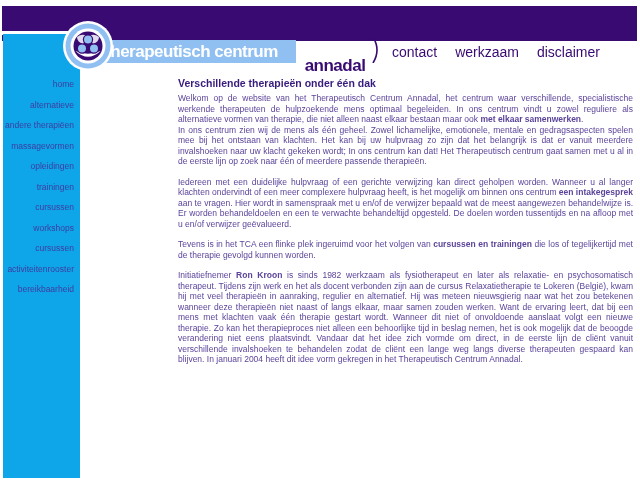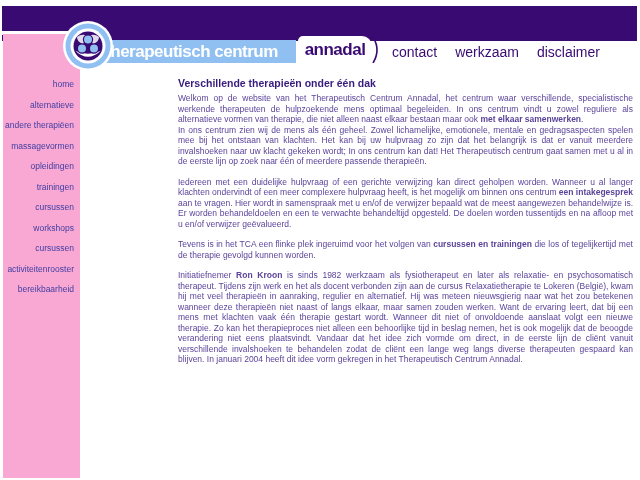--- a/index.html
+++ b/index.html
@@ -9,31 +9,31 @@
   }
   
   .band-purple{position:absolute;left:2px;top:6px;width:635px;height:35px;background:#380a72;z-index:1;}
   .white-line{position:absolute;left:0;top:31px;width:88px;height:4px;background:#ffffff;z-index:2;}
   .title-band{
     position:absolute;left:89px;top:40px;width:207px;height:23px;background:#90bff2;z-index:2;
     display:flex;align-items:center;justify-content:center;padding-right:2px;box-sizing:border-box;
     color:#ffffff;font-weight:bold;font-size:17px;letter-spacing:-0.5px;white-space:nowrap;
   }
   .annadal-box{
-    position:absolute;left:298px;top:36px;width:74px;height:27px;background:#ffffff;z-index:3;
+    position:absolute;left:298px;top:52px;width:74px;height:27px;background:#ffffff;z-index:3;
     border-radius:5px 10px 14px 5px;display:flex;align-items:center;justify-content:center;
     color:#380a72;font-weight:bold;font-size:17px;letter-spacing:-0.5px;
   }
   .annadal-tail{position:absolute;left:372px;top:37px;z-index:3;}
   .logo{position:absolute;left:62px;top:20px;width:52px;height:52px;z-index:4;cursor:pointer;}
   .nav{position:absolute;left:392px;top:44px;z-index:3;display:flex;gap:18px;
     font-size:14px;color:#380a72;}
   .nav a{color:#380a72;text-decoration:none;cursor:pointer;}
   
-  .sidebar{position:absolute;left:3px;top:34px;width:77px;height:444px;background:#f9a8d4;z-index:2;}
+  .sidebar{position:absolute;left:3px;top:34px;width:77px;height:444px;background:#0ea5e9;z-index:2;}
   .sidebar-nav{padding-top:40px;}
   .side-item{
     display:block;height:20.5px;line-height:20.5px;text-align:right;padding-right:6px;
     font-size:8.5px;color:#3f3da0;cursor:pointer;white-space:nowrap;
   }
   
   .content{position:absolute;left:178px;top:77px;width:455px;z-index:1;
     color:#5b449a;font-size:8.5px;line-height:10.5px;text-align:justify;}
   .content h1,.content h2{
     font-size:10.5px;line-height:13px;color:#371c7d;margin:0 0 3px 0;font-weight:bold;text-align:left;

